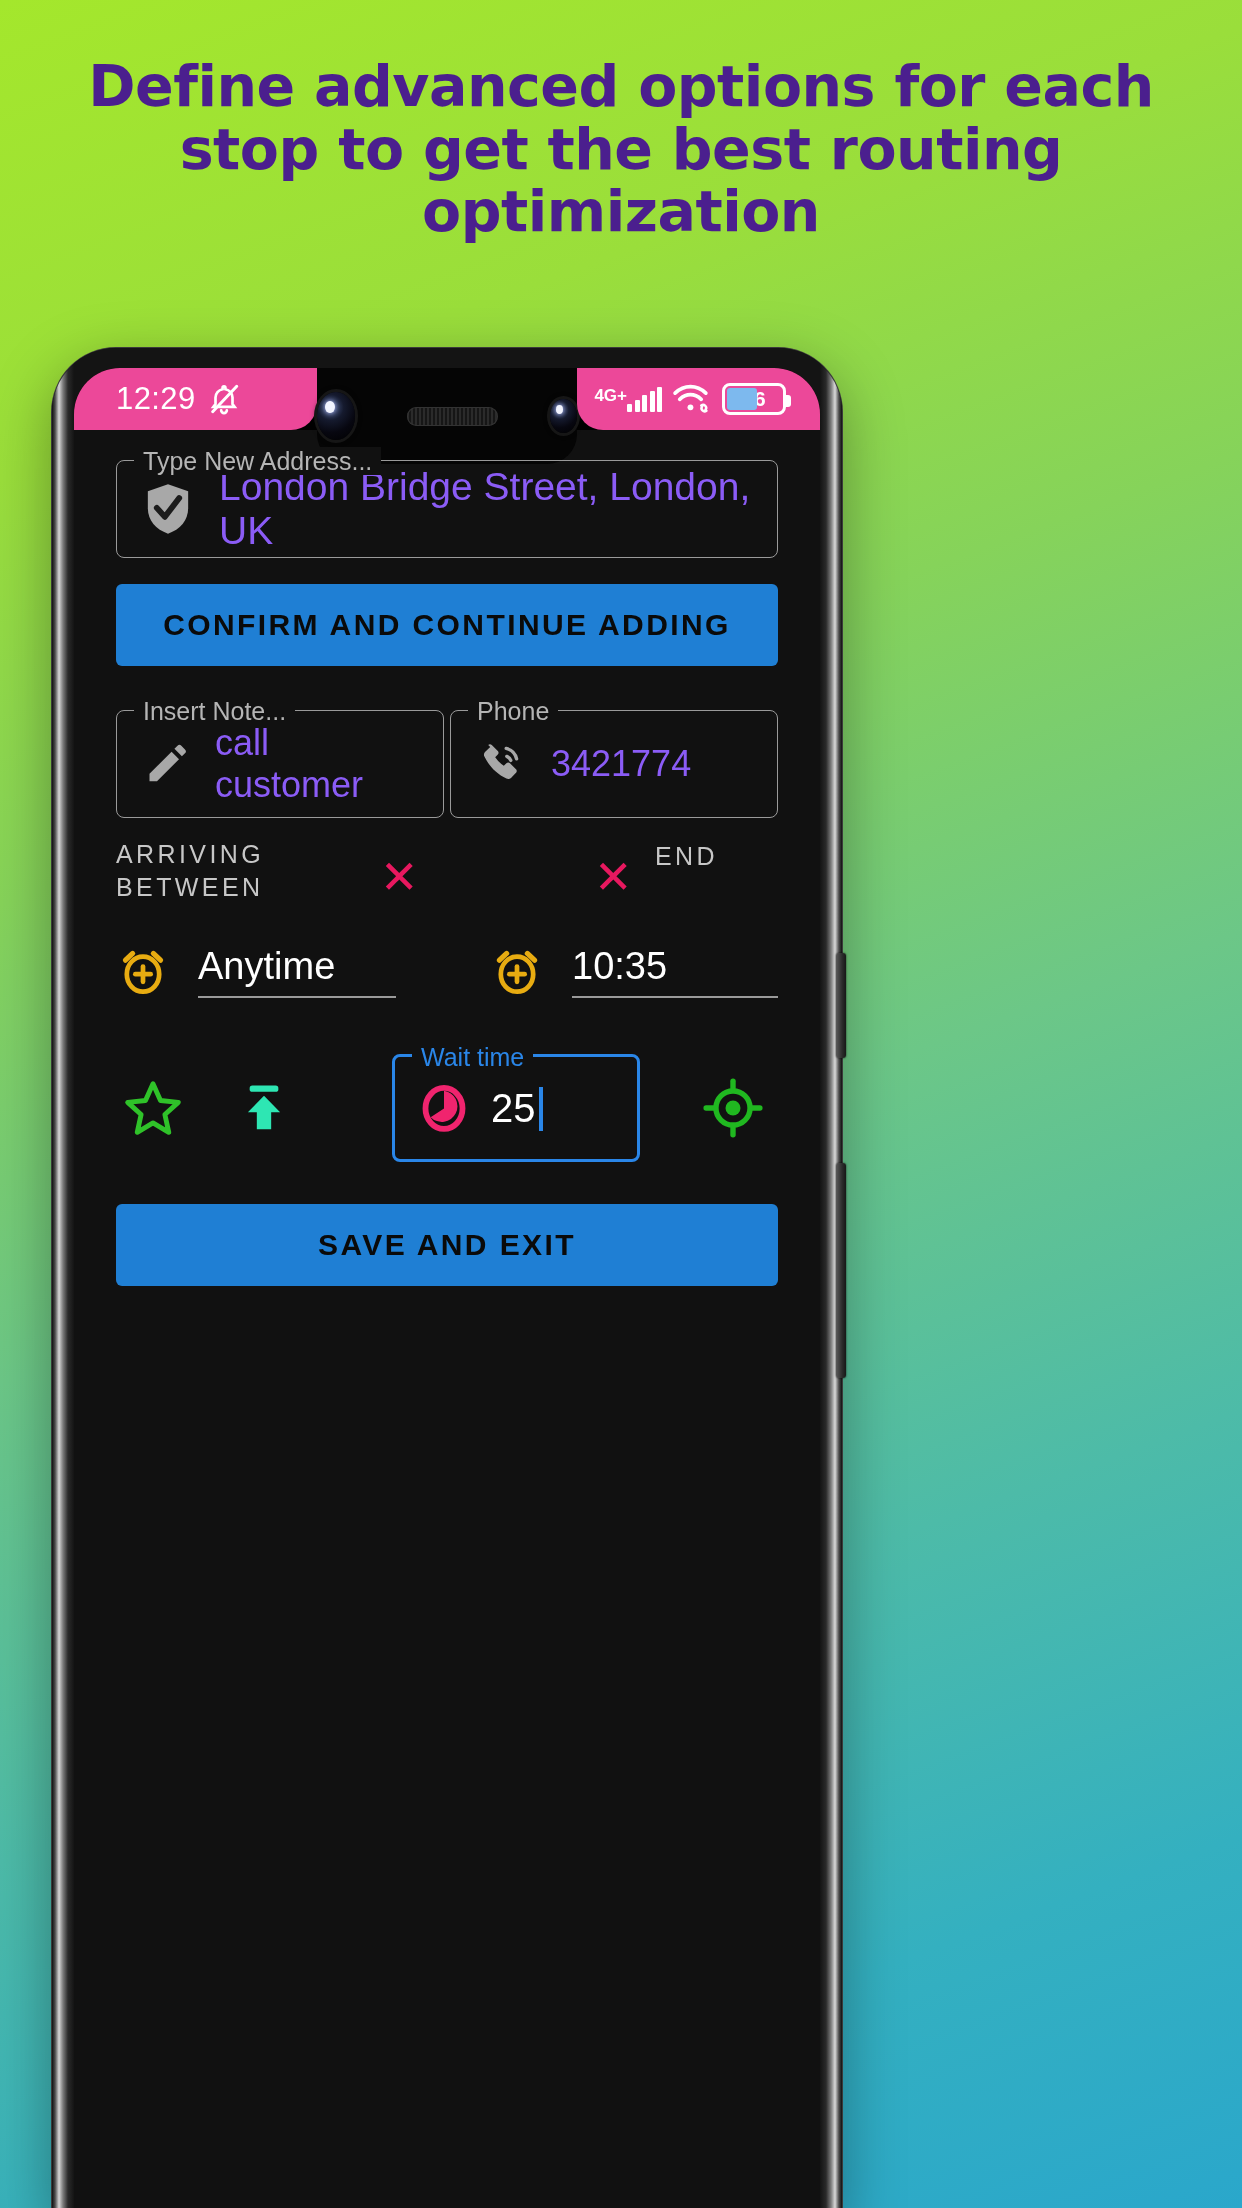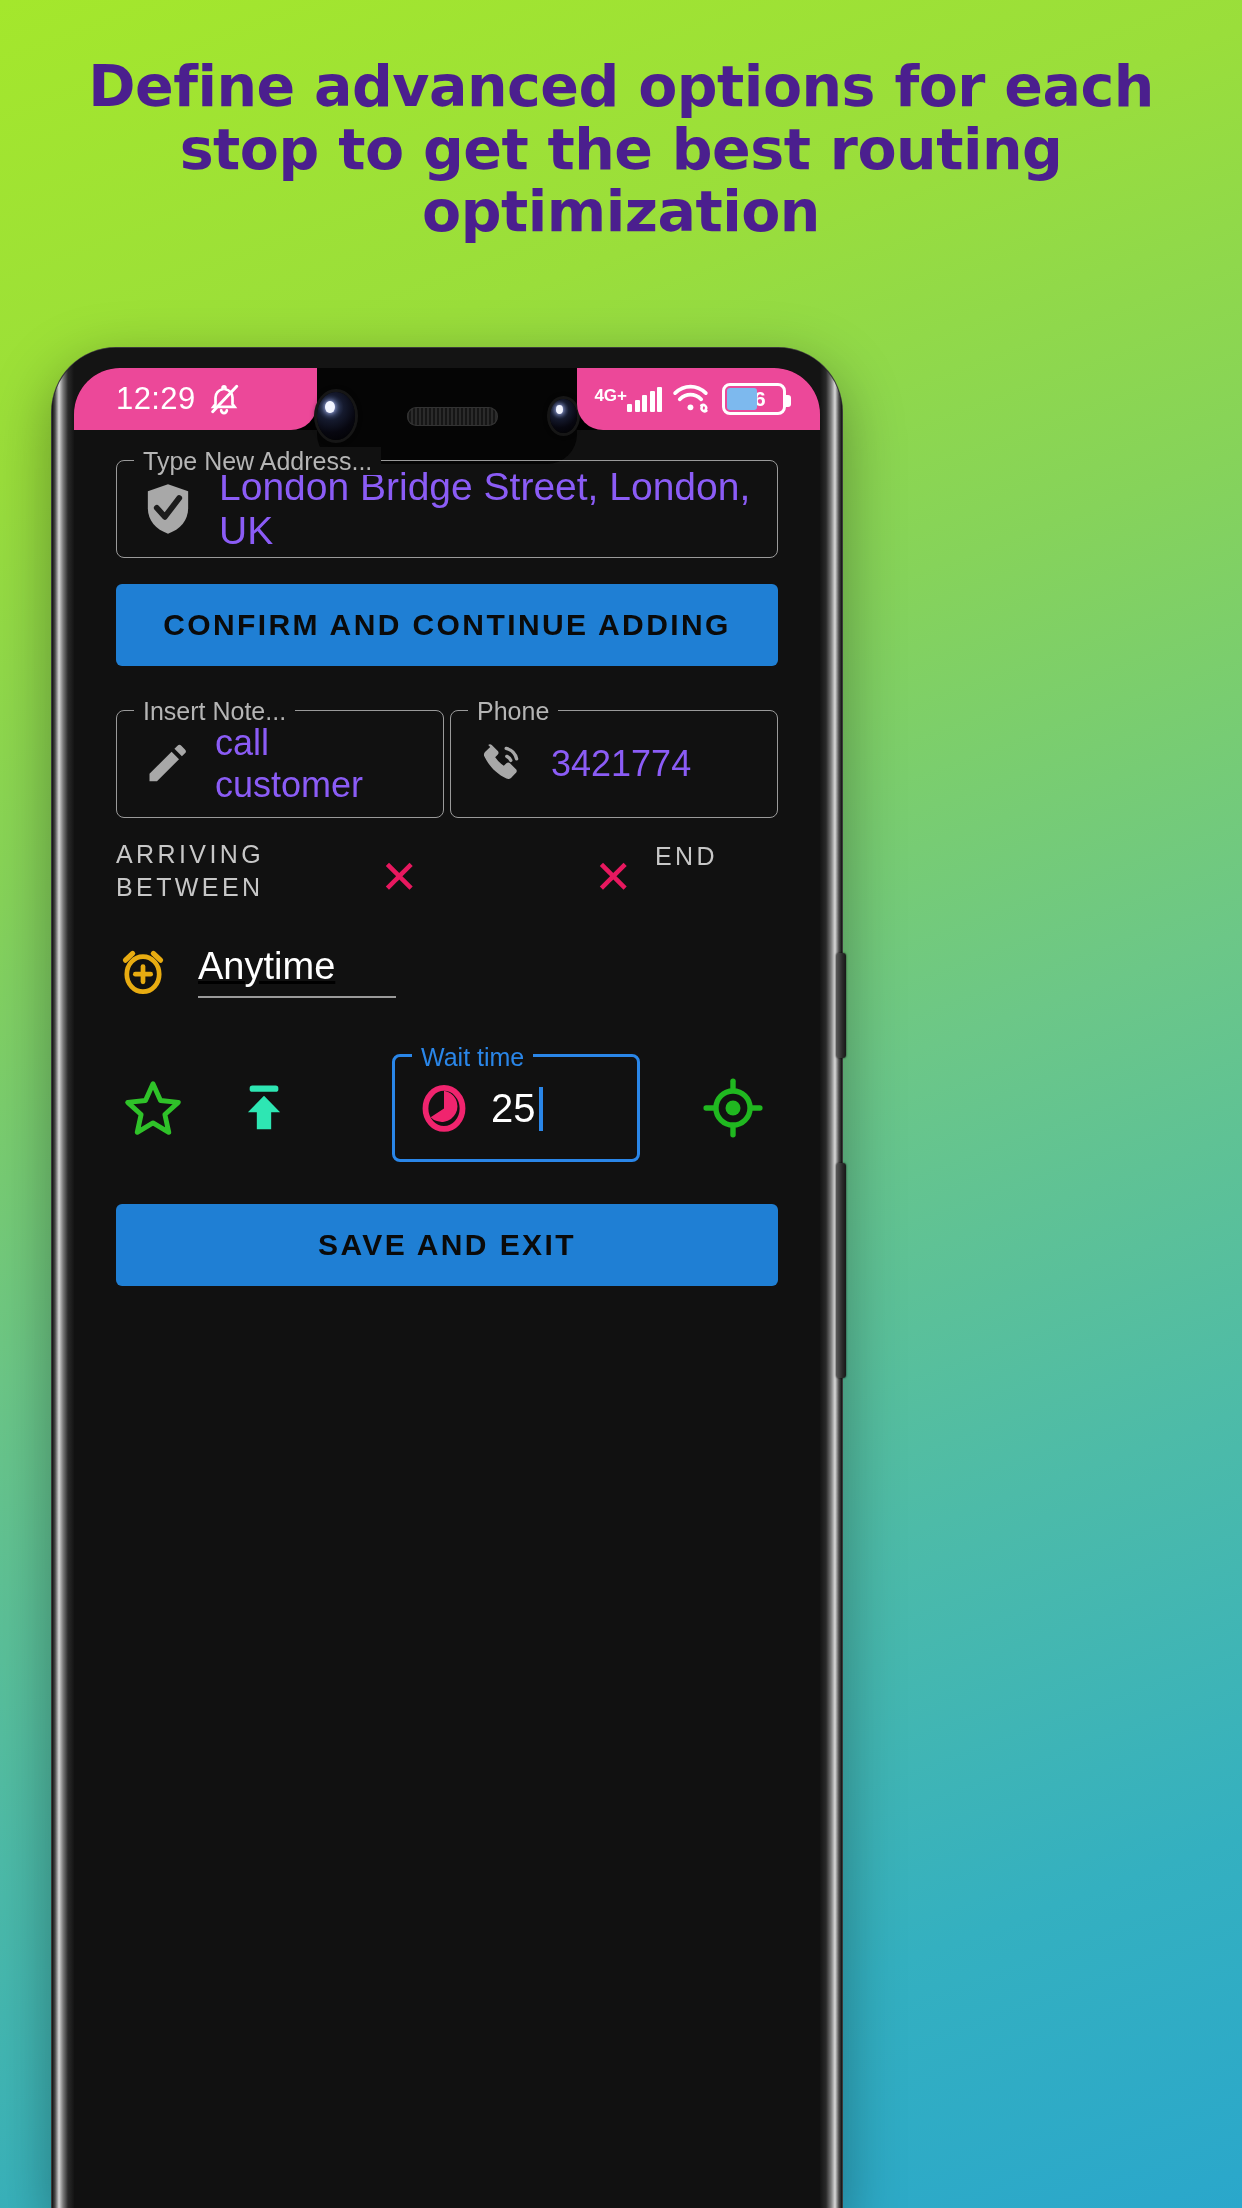--- a/index.html
+++ b/index.html
@@ -158,21 +158,21 @@
     color:#c7c7c7; font-size:25px; letter-spacing:3.4px; line-height:1.32;
   }
   .lbl-arriving{ width:170px; }
   .x-mark{ font-size:46px; color:#e8185f; font-weight:300; line-height:1;
            margin-top:16px; }
   .x1{ margin-left:94px; }
   .x2{ margin-left:172px; }
   .lbl-end{ margin-left:19px; padding-top:2px; }
 
   
-  .time-row{ display:flex; margin:40px 42px 0 42px; align-items:flex-start;text-decoration:underline; }
+  .time-row{ display:flex; margin:40px 42px 0 42px; align-items:flex-start; }
   .time-cell{ display:flex; align-items:center; gap:28px; }
   .time-cell.c1{ width:392px; }
   .time-underline{
     border-bottom:2px solid #9a9a9a; padding-bottom:8px; color:#fff;
     font-size:38px; min-width:198px;
   }
   .time-underline.wide{ min-width:206px; }
 
   
   .wait-row{ display:flex; align-items:center; margin:56px 42px 0 42px; }
@@ -308,20 +308,31 @@
         <div class="time-cell c1">
           <span>
             <svg width="54" height="54" viewBox="0 0 24 24" fill="none" stroke="#e8ac11" stroke-width="2.1" stroke-linecap="round">
               <ellipse cx="12" cy="13.4" rx="7.2" ry="7.8"></ellipse>
               <line x1="12" y1="10" x2="12" y2="16.8"></line>
               <line x1="8.6" y1="13.4" x2="15.4" y2="13.4"></line>
               <path d="M4.2 7.2 7.4 4.2M19.8 7.2 16.6 4.2" stroke-width="2.3"></path>
             </svg>
           </span>
           <span class="time-underline">Anytime</span>
+        </div>
+        <div class="time-cell c2">
+          <span>
+            <svg width="54" height="54" viewBox="0 0 24 24" fill="none" stroke="#e8ac11" stroke-width="2.1" stroke-linecap="round">
+              <ellipse cx="12" cy="13.4" rx="7.2" ry="7.8"></ellipse>
+              <line x1="12" y1="10" x2="12" y2="16.8"></line>
+              <line x1="8.6" y1="13.4" x2="15.4" y2="13.4"></line>
+              <path d="M4.2 7.2 7.4 4.2M19.8 7.2 16.6 4.2" stroke-width="2.3"></path>
+            </svg>
+          </span>
+          <span class="time-underline wide">10:35</span>
         </div>
       </div>
 
       <div class="wait-row">
         <span class="ic-btn ic-star">
           <svg width="62" height="62" viewBox="0 0 24 24" fill="none" stroke="#2fc229" stroke-width="1.9" stroke-linejoin="round">
             <polygon points="12,2.6 14.9,9.1 21.8,9.8 16.6,14.5 18.1,21.4 12,17.8 5.9,21.4 7.4,14.5 2.2,9.8 9.1,9.1"></polygon>
           </svg>
         </span>
         <span class="ic-btn ic-up">

